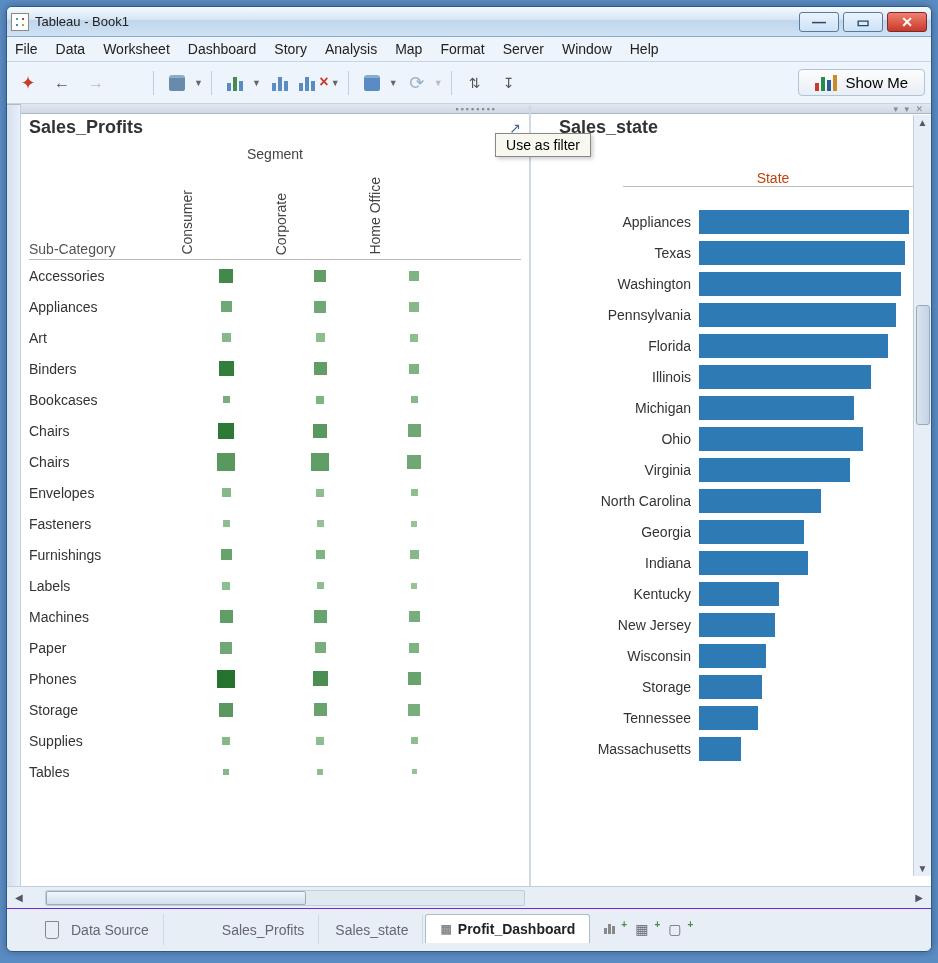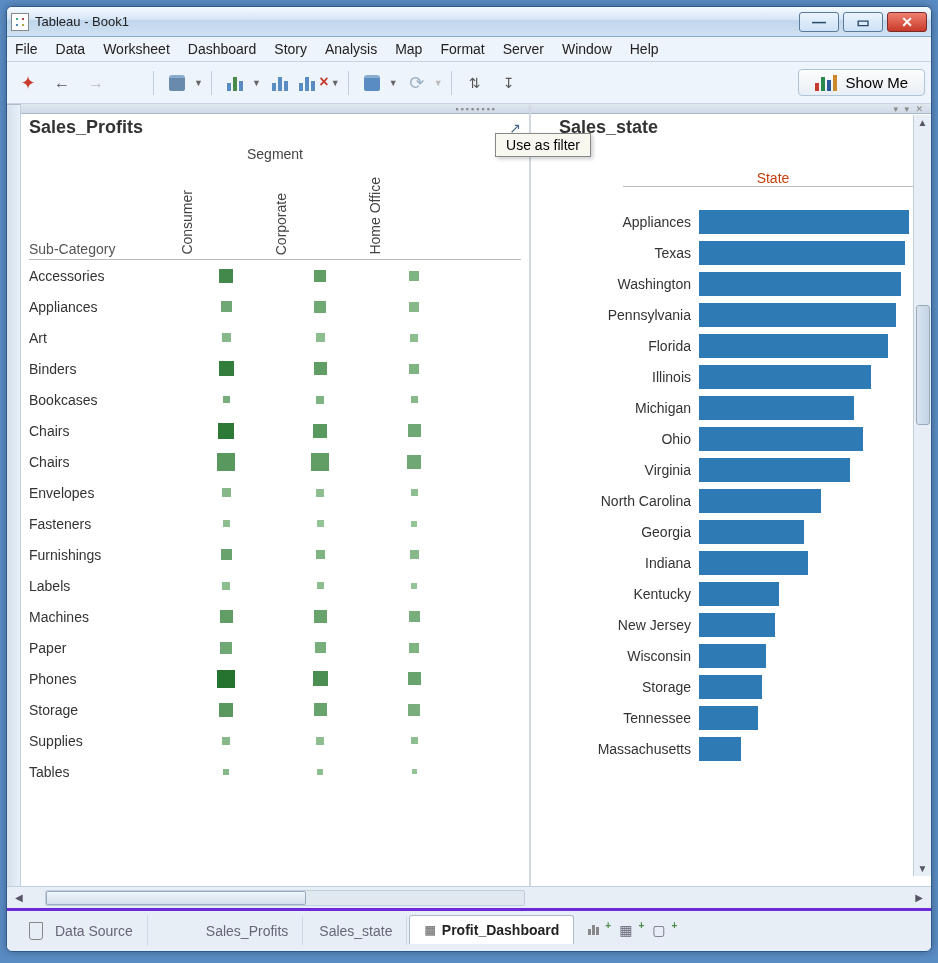--- a/index.html
+++ b/index.html
@@ -258,24 +258,24 @@
   .hscroll-track{
     height:16px;width:480px;background:#e0e8f0;border:1px solid #c0cedd;border-radius:2px;
     position:relative;margin-left:18px;
   }
   .hscroll-thumb{position:absolute;left:0;top:0;height:14px;width:260px;background:linear-gradient(#f0f6fc,#d4e0ec);border:1px solid #9ab;border-radius:2px;}
   .hscroll-arrow{font-size:10px;color:#556;padding:0 4px;}
 
   .tabbar {
     height: 40px;
     background: #e8eef5;
-    border-top: 3px solid #6d28d9;
+    border-top: 1px solid #6d28d9;
     display: flex;
     align-items: center;
-    padding: 0 8px;
+    padding: 0 24px;
     gap: 2px;
   }
   .tab {
     padding: 6px 14px;
     color: #667;
     border-top: 2px solid transparent;
     border-right: 1px solid #d0d8e2;
     font-size: 14px;
     display:flex;align-items:center;gap:6px;
     cursor: default;

